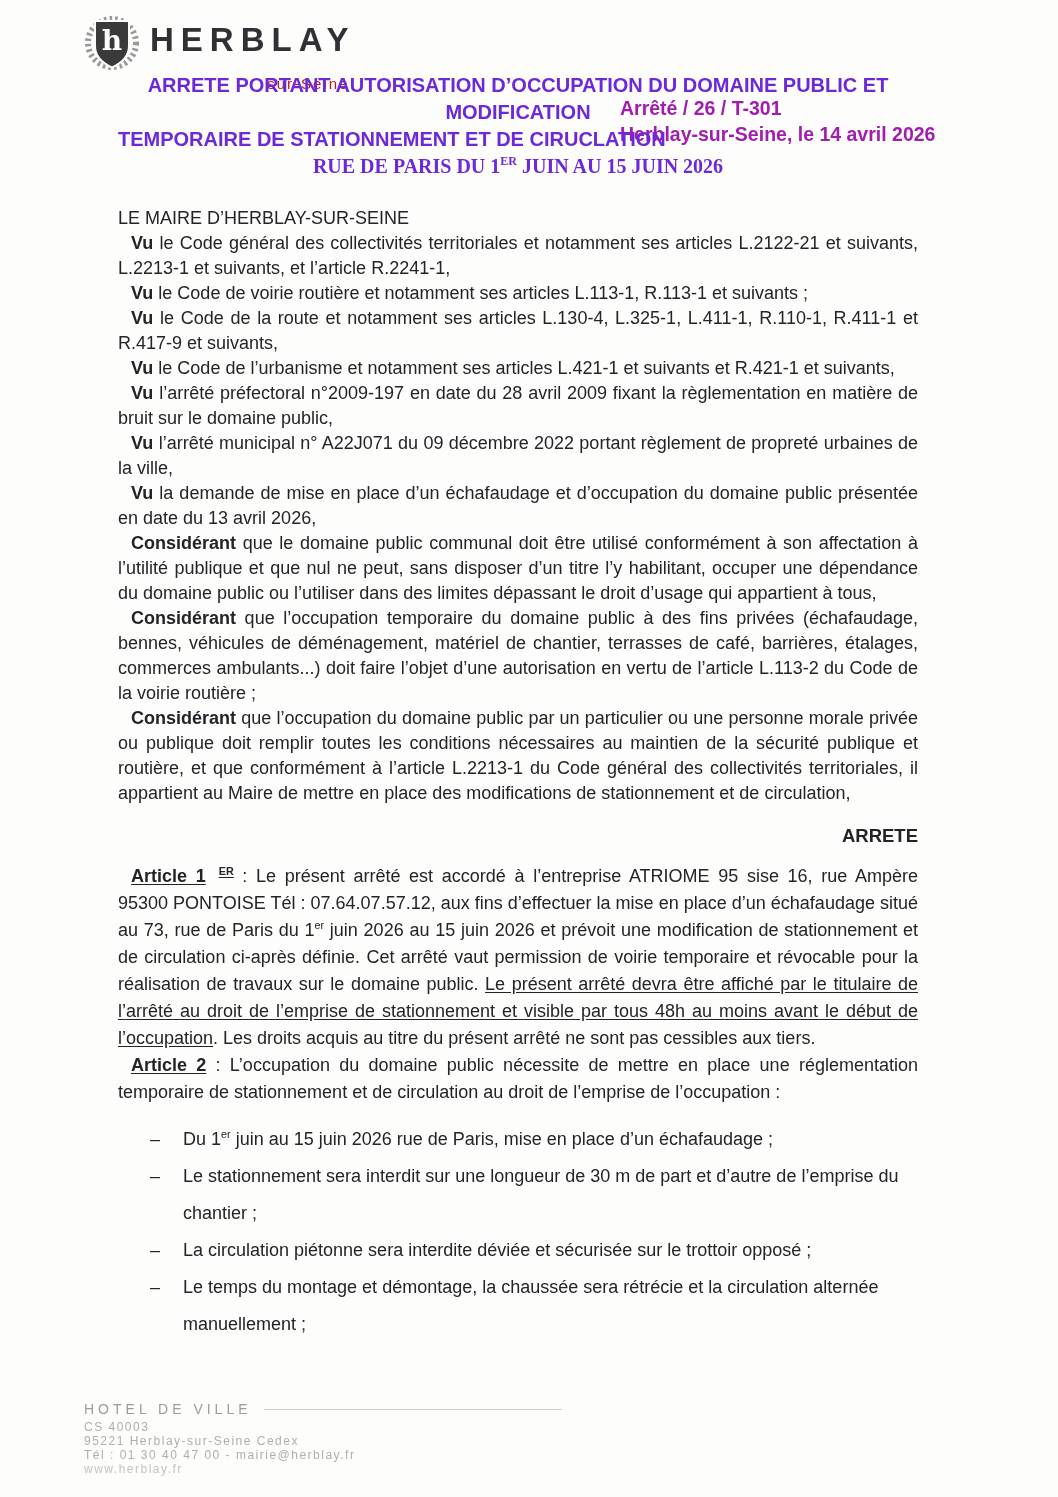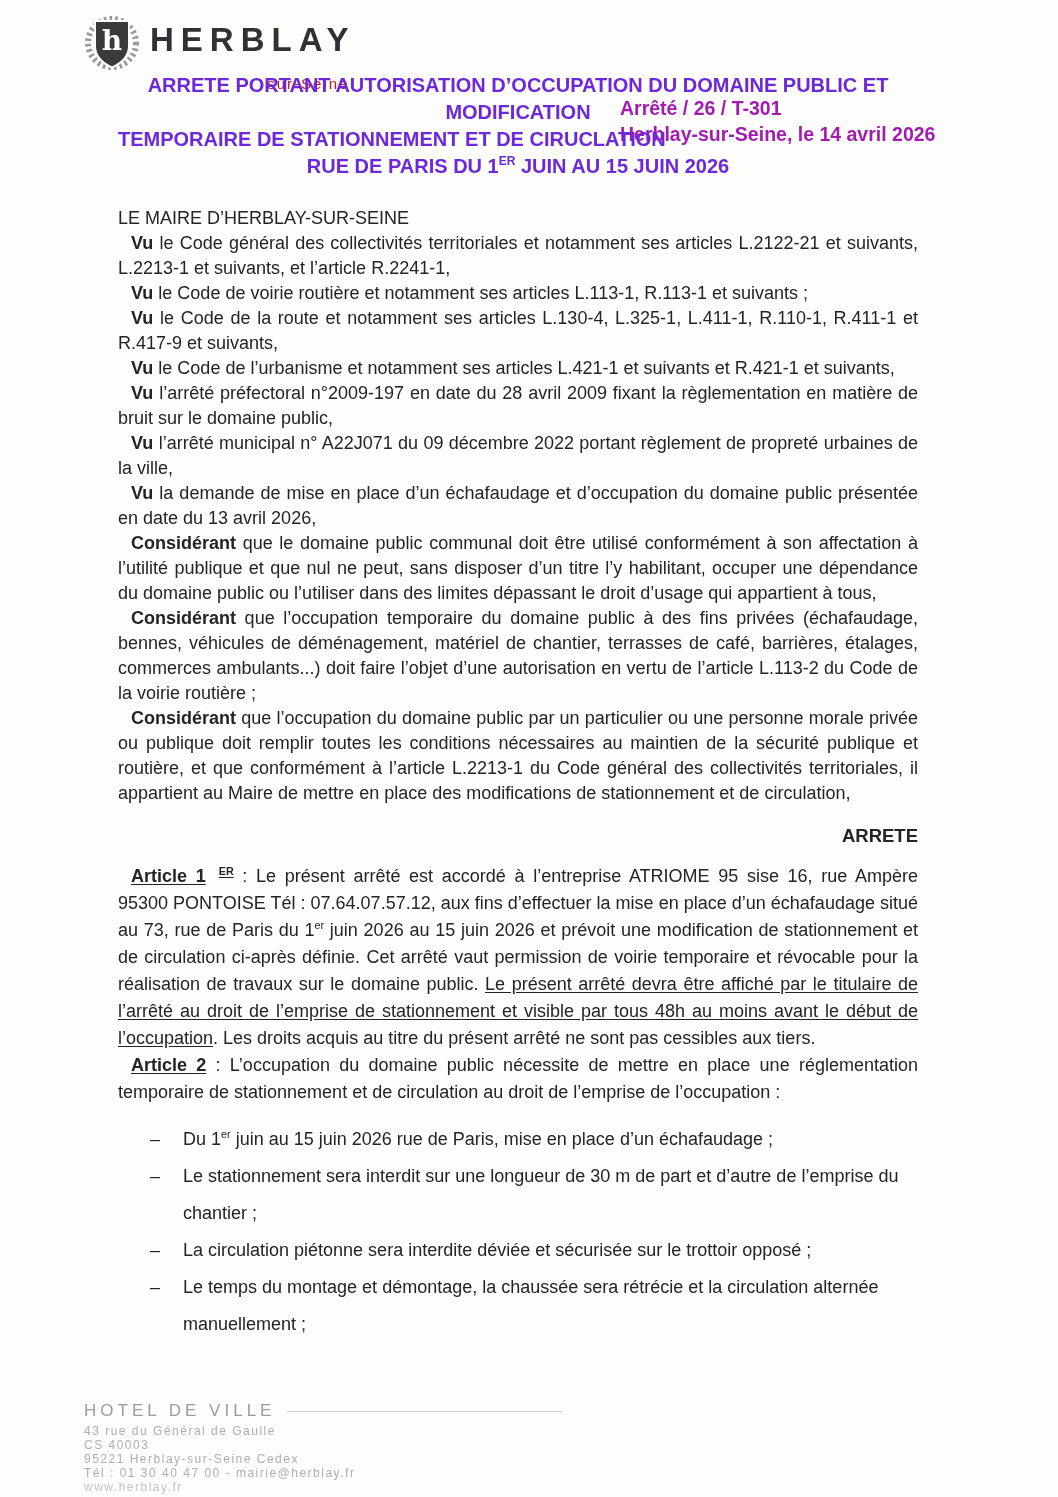--- a/index.html
+++ b/index.html
@@ -26,21 +26,21 @@
   .u { text-decoration:underline; text-underline-offset:2px; }
   sup { font-size:0.6em; line-height:0; }
   .arrete-heading { text-align:right; font-weight:bold; font-size:18.5px; margin:17px 0 15px 0; line-height:25px; }
   .articles { font-size:18px; line-height:27px; }
   .bullet-list { margin-top:15px; font-size:18px; line-height:37px; }
   .li { position:relative; padding-left:65px; }
   .dash { position:absolute; left:32px; top:0; }
   
   .footer { position:absolute; left:84px; top:1401px; width:478px; }
   .f-head-row { display:flex; align-items:center; gap:12px; }
-  .f-head { font-size:17px; letter-spacing:4px; color:#9b9d9b; white-space:nowrap; }
+  .f-head { font-size:14px; letter-spacing:4px; color:#9b9d9b; white-space:nowrap; }
   .f-rule { flex:1; height:1px; background:#cccecc; }
   .f-lines { margin-top:3px; }
   .f-line { font-size:12px; letter-spacing:1.5px; color:#adafad; line-height:14px; }
   .f-line:last-child { color:#c2c4c2; }
 </style>
 </head>
 <body>
 
 <div class="page">
 
@@ -58,21 +58,21 @@
 
   <div class="head-right">
     <div>Arrêté / 26 / T-301</div>
     <div>Herblay-sur-Seine, le 14 avril 2026</div>
   </div>
 
   <div class="content">
     <div class="doc-title">
         <p class="para t-line" style="text-align: center;"><span>ARRETE PORTANT AUTORISATION D’OCCUPATION DU DOMAINE PUBLIC ET MODIFICATION</span></p>
         <p class="para t-line" style="text-align: left;"><span>TEMPORAIRE DE STATIONNEMENT ET DE CIRUCLATION</span></p>
-        <p class="para t-line" style="text-align: center;"><span>RUE DE PARIS DU 1</span><sup>ER</sup><span> JUIN AU 15 JUIN 2026</span></p>
+        <p class="para t-line" style="text-align: center; font-family: Liberation Serif, serif;"><span>RUE DE PARIS DU 1</span><sup>ER</sup><span> JUIN AU 15 JUIN 2026</span></p>
       </div>
     <div class="salutation">LE MAIRE D’HERBLAY-SUR-SEINE</div>
     <div class="recitals">
         <p class="para"><span class="b">Vu</span><span> le Code général des collectivités territoriales et notamment ses articles L.2122-21 et suivants, L.2213-1 et suivants, et l’article R.2241-1,</span></p>
         <p class="para"><span class="b">Vu</span><span> le Code de voirie routière et notamment ses articles L.113-1, R.113-1 et suivants ;</span></p>
         <p class="para"><span class="b">Vu</span><span> le Code de la route et notamment ses articles L.130-4, L.325-1, L.411-1, R.110-1, R.411-1 et R.417-9 et suivants,</span></p>
         <p class="para"><span class="b">Vu</span><span> le Code de l’urbanisme et notamment ses articles L.421-1 et suivants et R.421-1 et suivants,</span></p>
         <p class="para"><span class="b">Vu</span><span> l’arrêté préfectoral n°2009-197 en date du 28 avril 2009 fixant la règlementation en matière de bruit sur le domaine public,</span></p>
         <p class="para"><span class="b">Vu</span><span> l’arrêté municipal n° A22J071 du 09 décembre 2022 portant règlement de propreté urbaines de la ville,</span></p>
         <p class="para"><span class="b">Vu</span><span> la demande de mise en place d’un échafaudage et d’occupation du domaine public présentée en date du 13 avril 2026,</span></p>
@@ -92,21 +92,20 @@
         <div class="li"><span class="dash">–</span><span>Le temps du montage et démontage, la chaussée sera rétrécie et la circulation alternée manuellement ;</span></div>
       </div>
   </div>
 
   <div class="footer">
     <div class="f-head-row">
       <span class="f-head">HOTEL DE VILLE</span>
       <span class="f-rule"></span>
     </div>
     <div class="f-lines">
-        <div class="f-line">43 rue du Général de Gaulle</div>
         <div class="f-line">CS 40003</div>
         <div class="f-line">95221 Herblay-sur-Seine Cedex</div>
         <div class="f-line">Tél : 01 30 40 47 00 - mairie@herblay.fr</div>
         <div class="f-line">www.herblay.fr</div>
       </div>
   </div>
 
 </div>
 
 </body></html>

